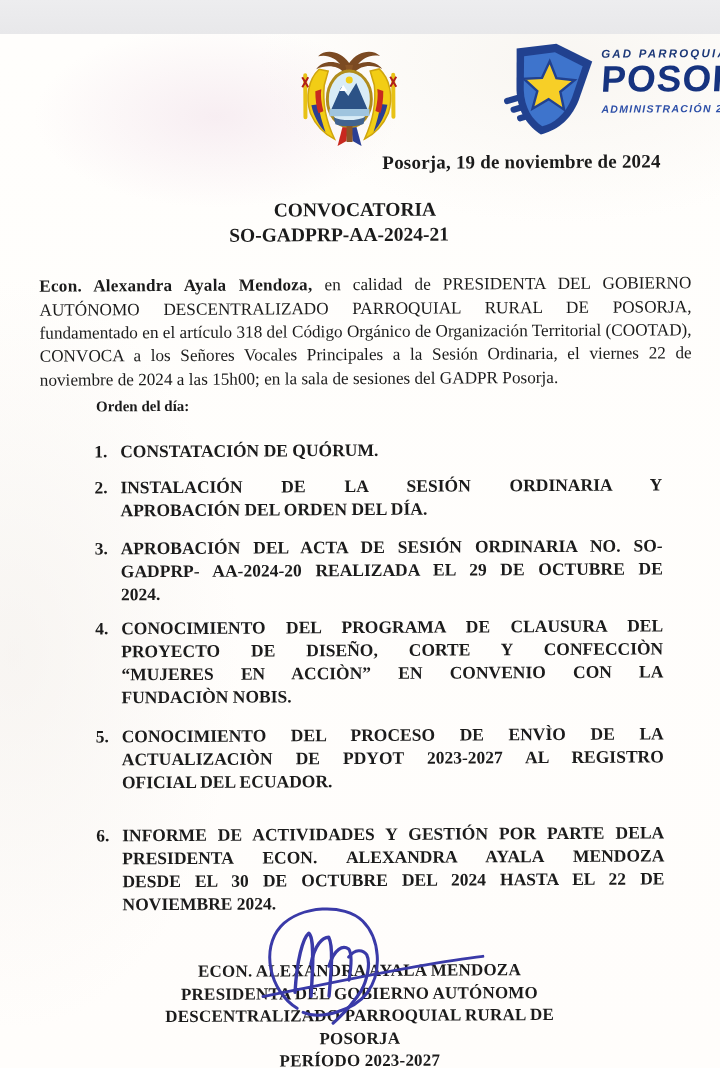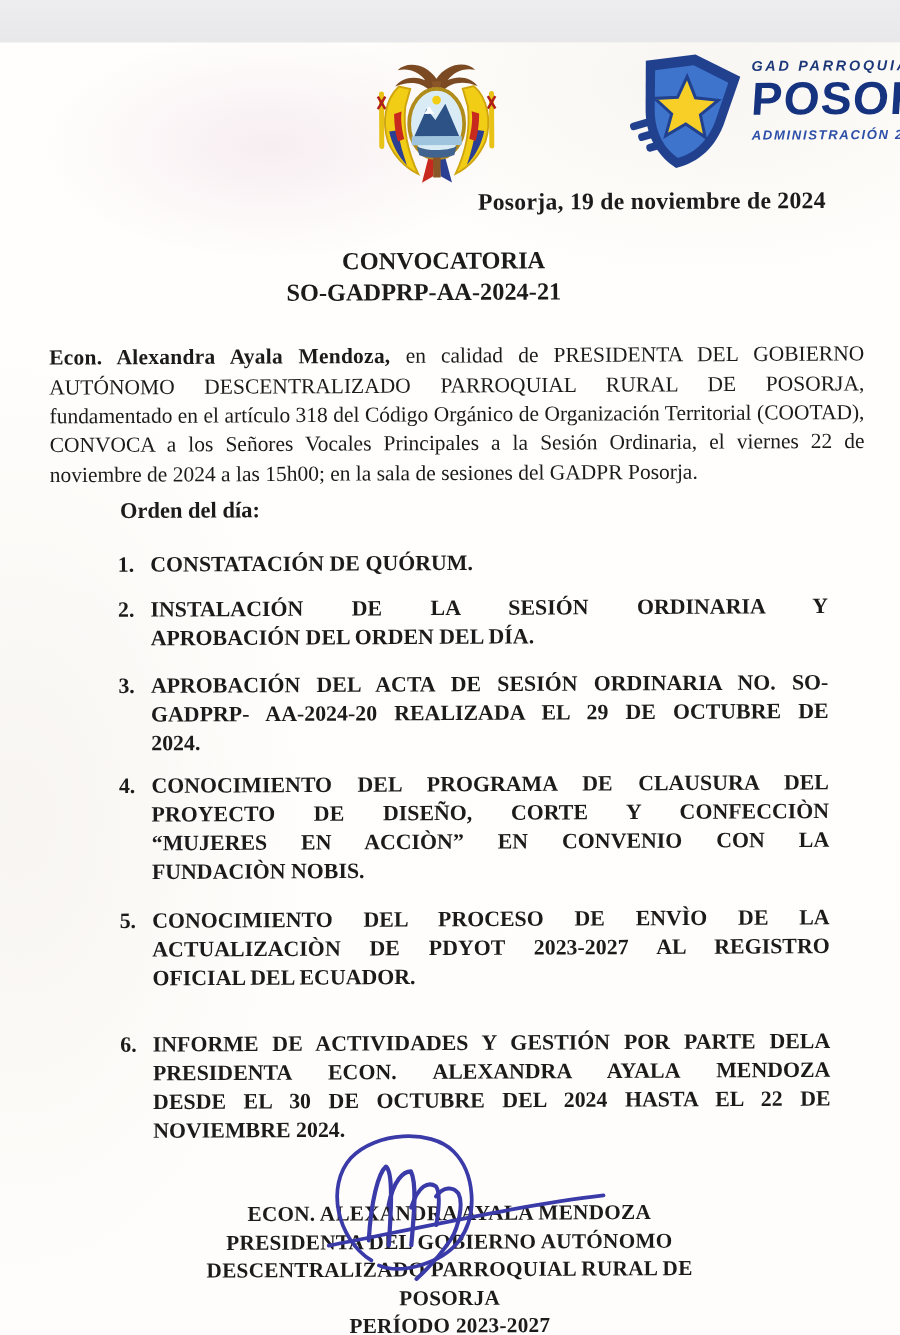--- a/index.html
+++ b/index.html
@@ -47,21 +47,21 @@
     font-weight:bold;font-size:19.5px;line-height:25px;transform:translateX(-22px);}
   .doc-title .t1{transform:translateX(16px);}
   
   .intro{
     position:absolute;left:38px;top:222px;width:652px;
     font-size:17.2px;line-height:23.4px;
     text-align:justify;
   }
   .intro b{letter-spacing:0.2px;}
   
-  .agenda-heading{position:absolute;left:94px;top:363px;font-size:18px;font-weight:bold;}
+  .agenda-heading{position:absolute;left:94px;top:363px;font-size:15px;font-weight:bold;}
   .agenda{position:absolute;left:92px;top:405px;width:568px;}
   .item{display:flex;font-weight:bold;font-size:17.5px;line-height:23px;}
   .item .num{width:26px;flex:none;}
   .item .lines{flex:1;}
   .aline{text-align:justify;text-align-last:justify;}
   .aline.last{text-align:left;text-align-last:left;}
   .mb1{margin-bottom:13px;} .mb2{margin-bottom:15px;} .mb3{margin-bottom:11px;}
   .mb4{margin-bottom:16px;} .mb5{margin-bottom:30px;}
   
   .sig-ink{position:absolute;left:252px;top:868px;width:232px;height:130px;z-index:3;}

